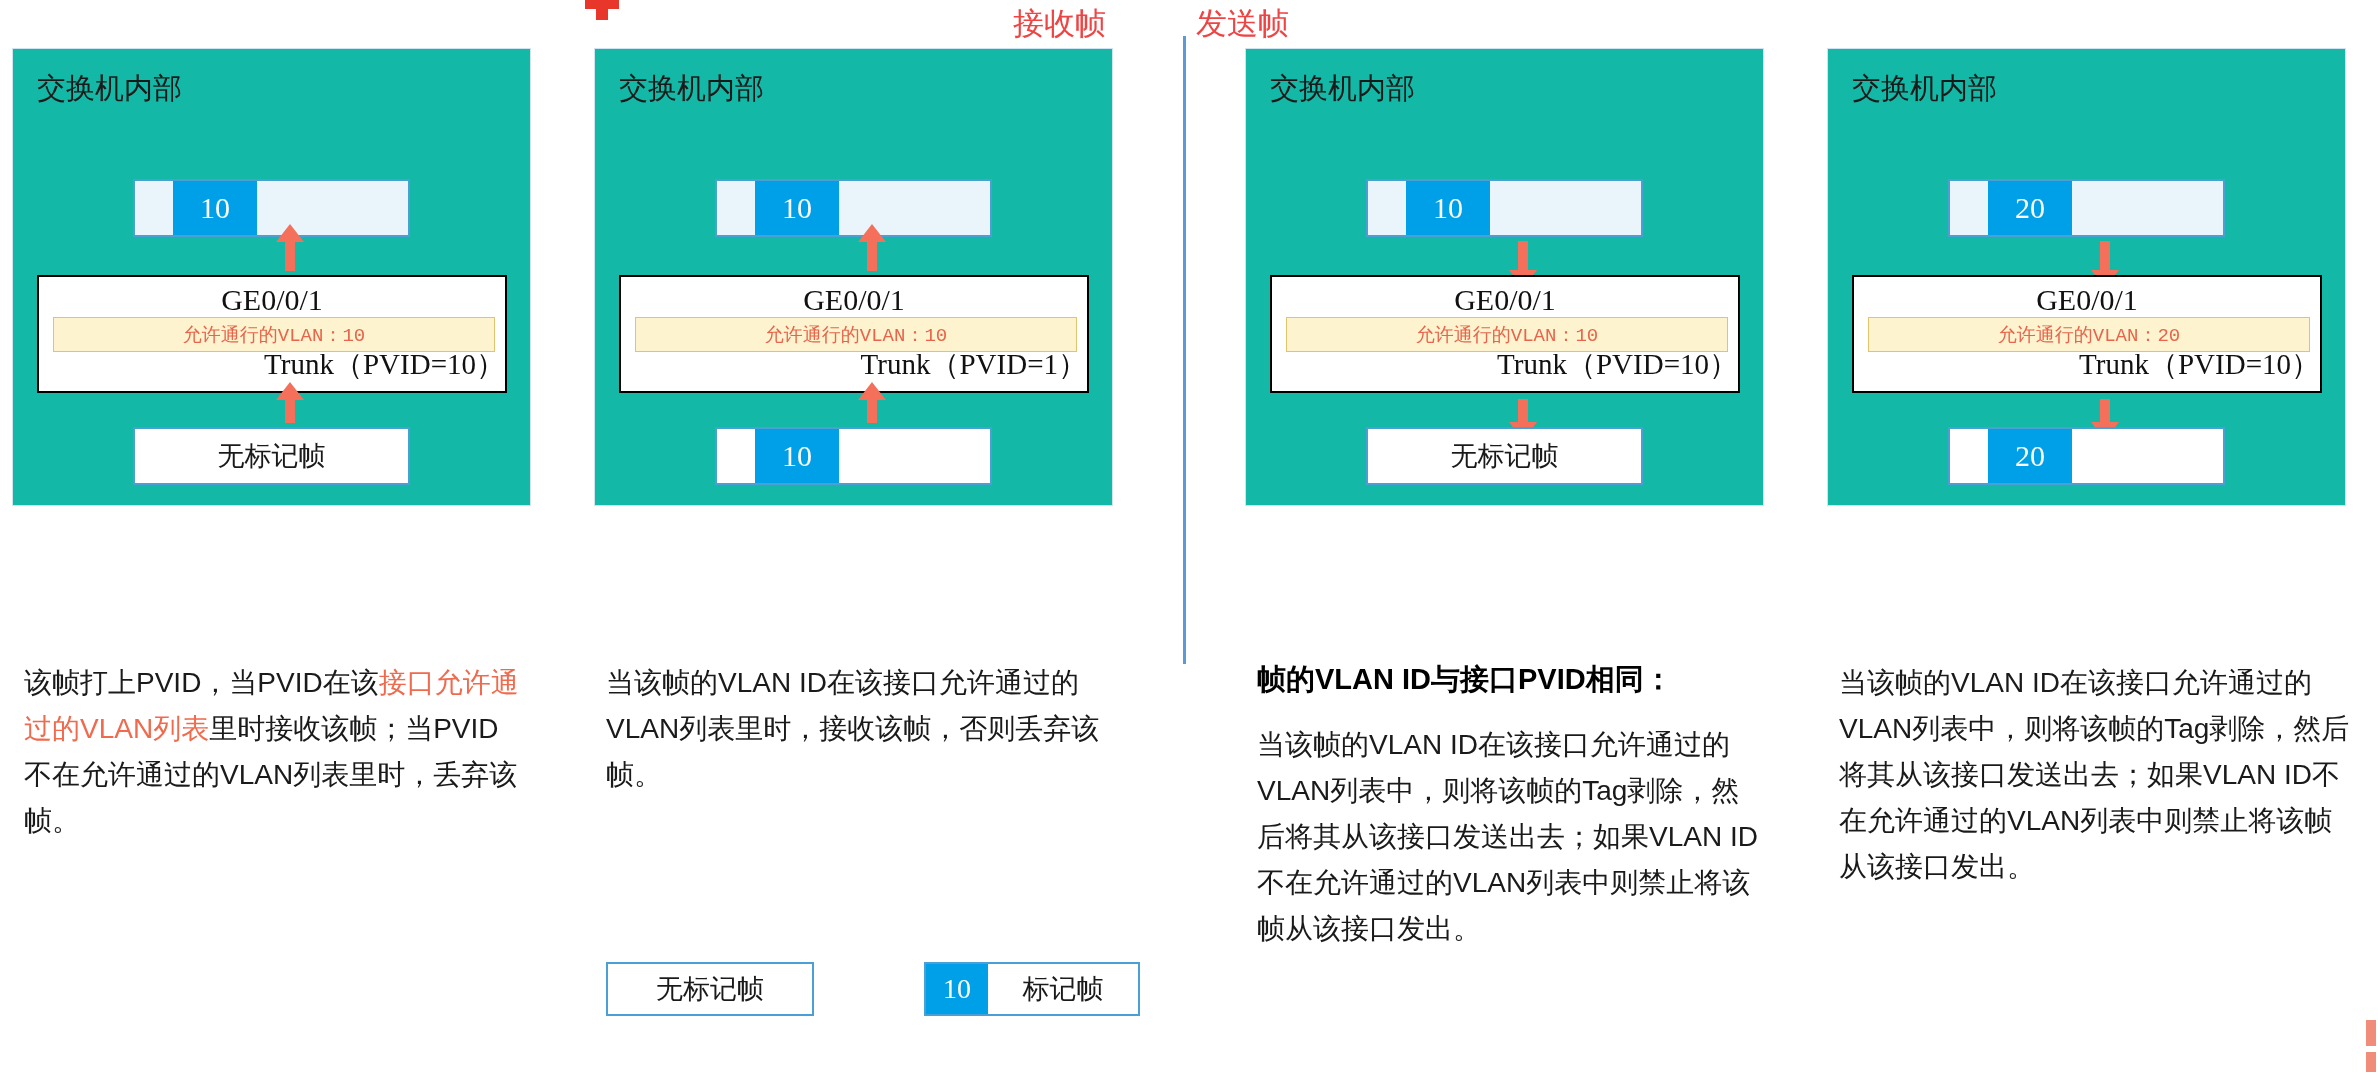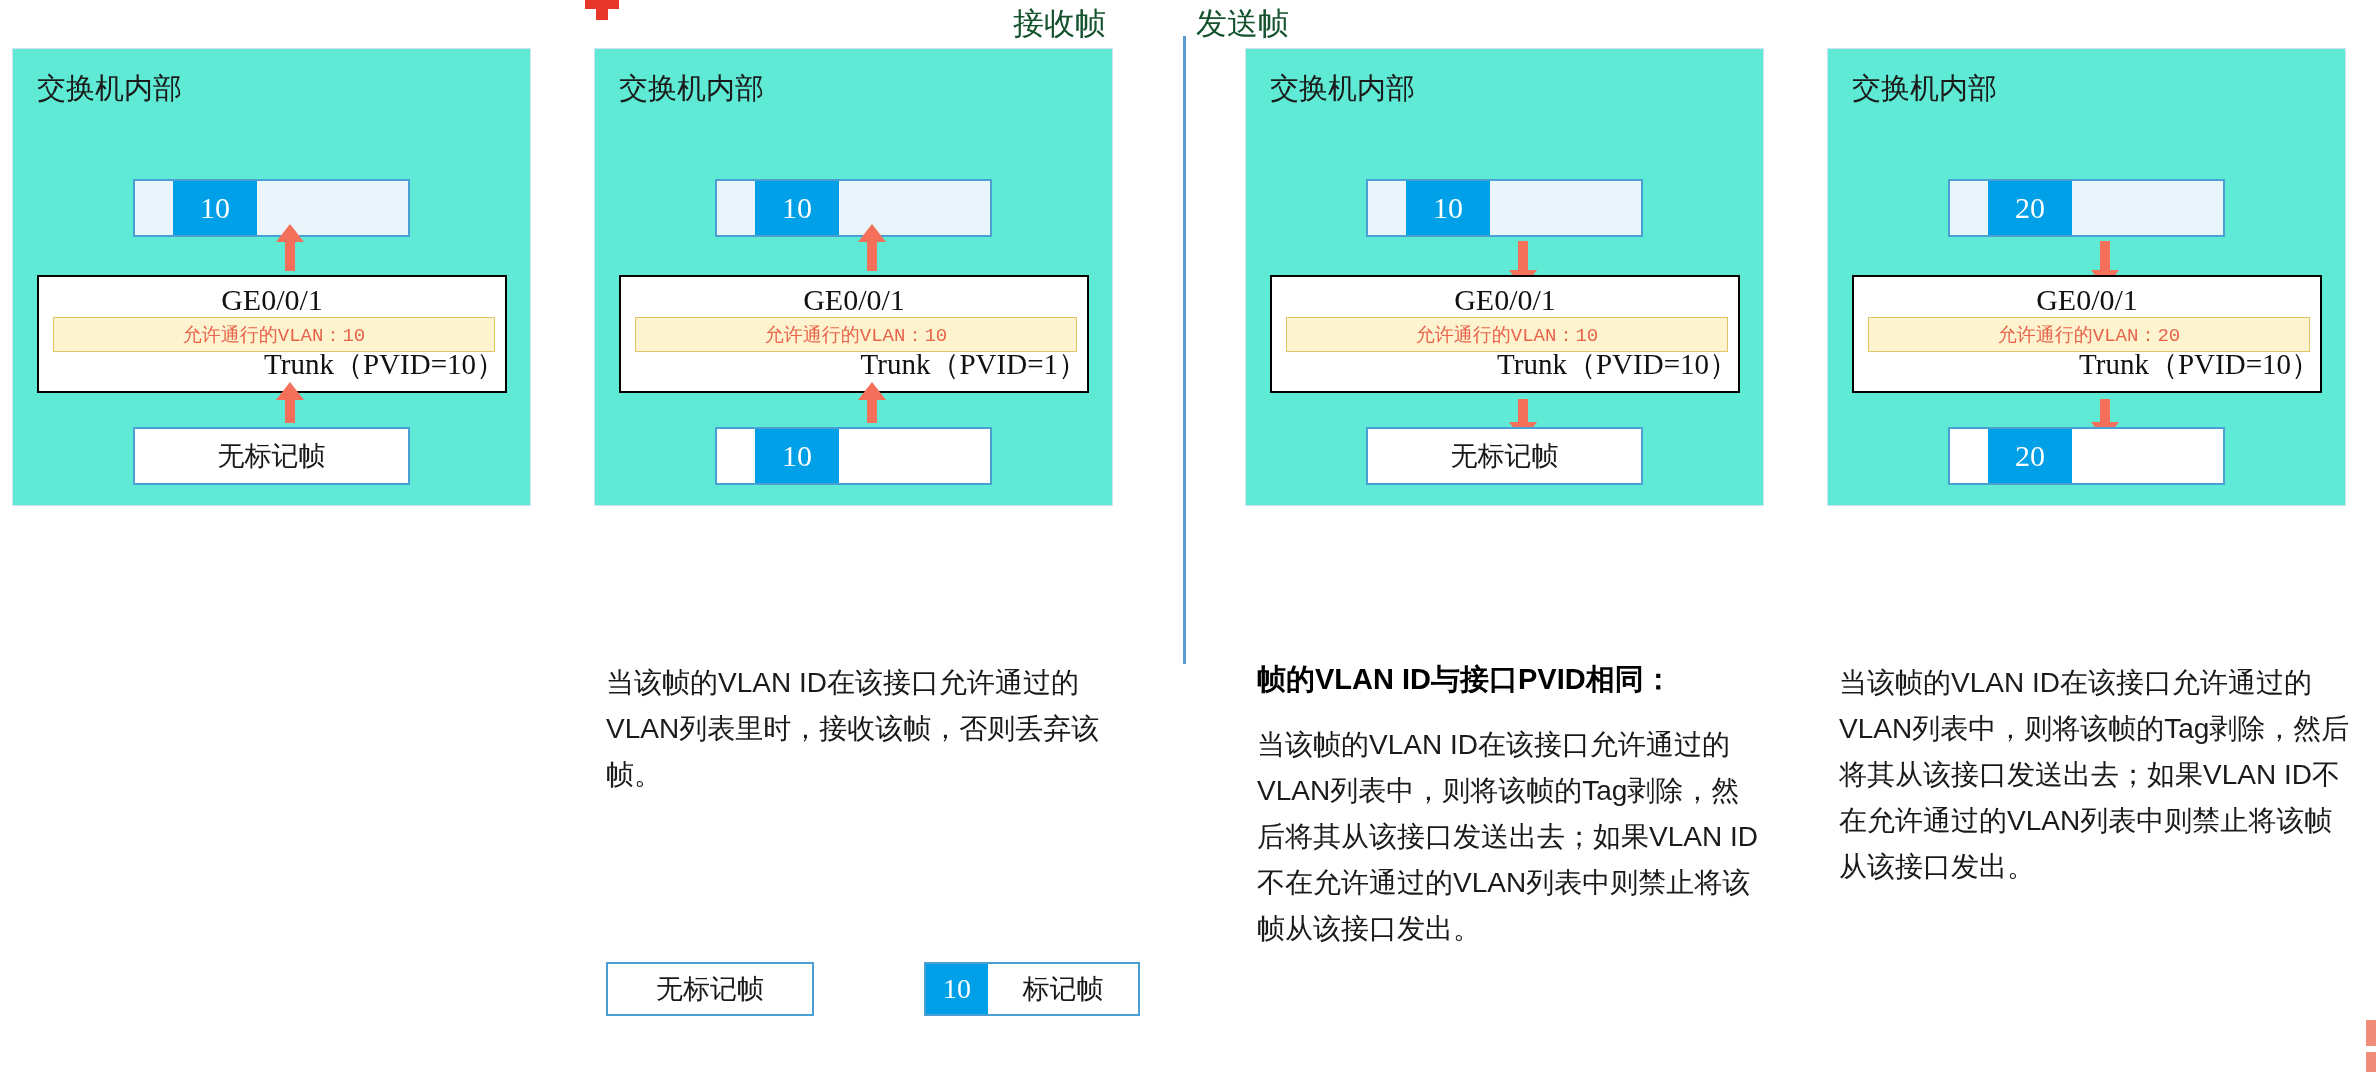--- a/index.html
+++ b/index.html
@@ -36,41 +36,41 @@
   .red-plus::before {
     left: 14px; top: 0; width: 12px; height: 34px;
   }
   .red-plus::after {
     left: 3px; top: 11px; width: 34px; height: 12px;
   }
   .hdr-label {
     position: absolute;
     font-family: Liberation Mono, monospace;
     font-size: 31px;
-    color: #14532d;
+    color: #ef4444;
     white-space: nowrap;
   }
   .hdr-recv { left: 1013px; top: 3px; }
   .hdr-send { left: 1196px; top: 3px; }
 
   
   .divider {
     position: absolute;
     left: 1183px; top: 36px;
     width: 3px; height: 628px;
     background: #5b9bd5;
   }
 
   
   .panel {
     position: absolute;
     top: 48px;
     width: 519px;
     height: 458px;
-    background: #5eead4;
+    background: #14b8a6;
     border: 1px solid #cfe3f1;
     box-sizing: border-box;
   }
   .panel.p1 { left: 12px; }
   .panel.p2 { left: 594px; }
   .panel.p3 { left: 1245px; }
   .panel.p4 { left: 1827px; }
 
   .panel-title {
     position: absolute;
@@ -342,20 +342,21 @@
   </div>
 
   <div class="arrow down a-outer"></div>
 
   <div class="frame frame-outer">
     <div class="tagcell">20</div>
   </div>
 </div>
 
 <div class="caption c1">
+  <div class="cap-body"><span>该帧打上PVID，当PVID在该</span><span class="hl">接口允许通过的VLAN列表</span><span>里时接收该帧；当PVID不在允许通过的VLAN列表里时，丢弃该帧。</span></div>
 </div>
 
 <div class="caption c2">
   <div class="cap-body">当该帧的VLAN ID在该接口允许通过的VLAN列表里时，接收该帧，否则丢弃该帧。</div>
 </div>
 
 <div class="caption c3">
   <div class="cap-title">帧的VLAN ID与接口PVID相同：</div>
   <div class="cap-body">当该帧的VLAN ID在该接口允许通过的VLAN列表中，则将该帧的Tag剥除，然后将其从该接口发送出去；如果VLAN ID不在允许通过的VLAN列表中则禁止将该帧从该接口发出。</div>
 </div>

